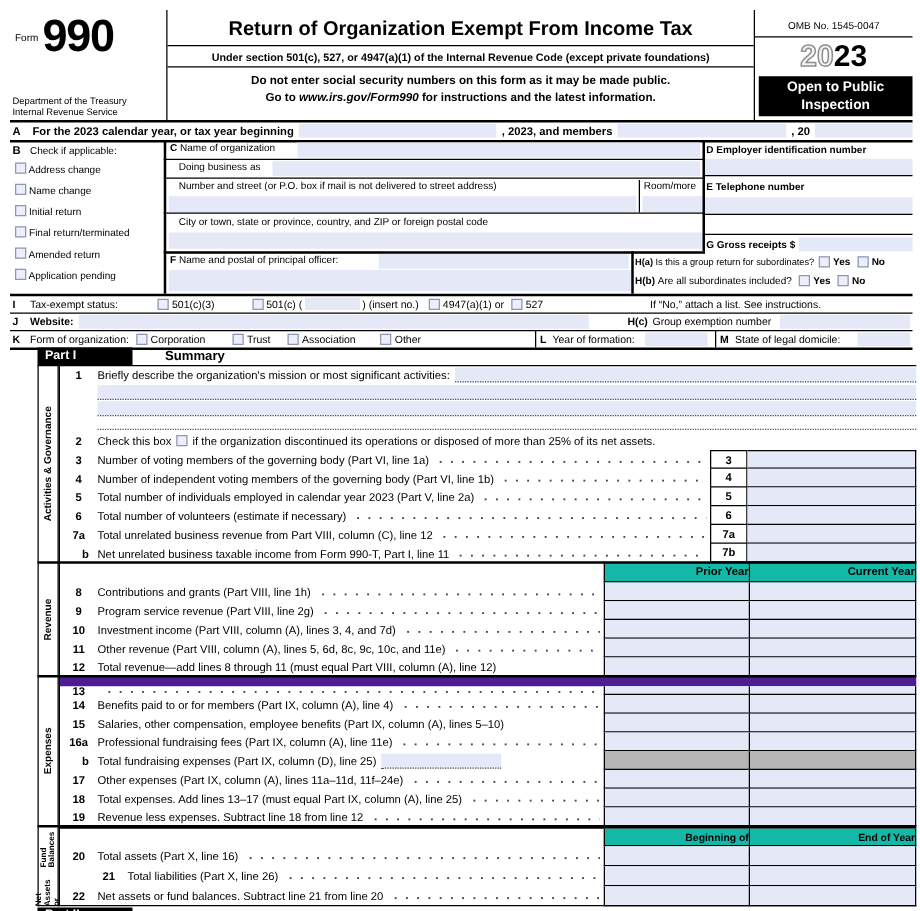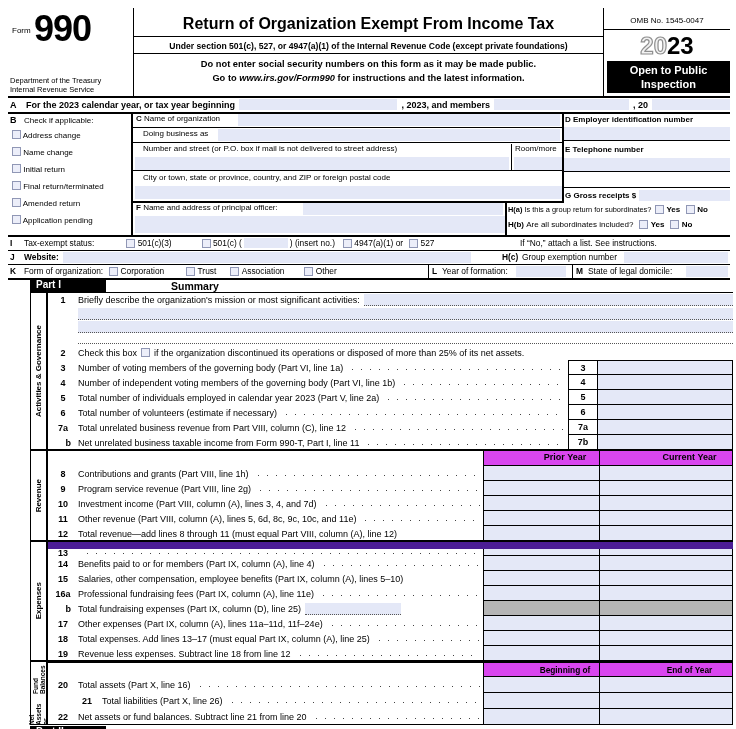--- a/index.html
+++ b/index.html
@@ -24,21 +24,21 @@
         background-size:9px 3px;background-repeat:repeat-x;background-position:2px 63%;}
   .numbox{width:30px;flex:none;align-self:stretch;border-left:1px solid #000;border-right:1px solid #000;
           border-bottom:1px solid #000;text-align:center;font-weight:bold;line-height:14px;box-sizing:border-box;}
   .val{width:135px;flex:none;align-self:stretch;background:#e4e8f7;border-bottom:1px solid #000;
        border-right:1px solid #000;box-sizing:border-box;}
   .sp{flex:1;}
   .pcell{width:116px;flex:none;align-self:stretch;background:#e4e8f7;border-left:1px solid #000;
          border-bottom:1px solid #000;box-sizing:border-box;}
   .ccell{width:134px;flex:none;align-self:stretch;background:#e4e8f7;border-left:1px solid #000;
          border-bottom:1px solid #000;border-right:1px solid #000;box-sizing:border-box;}
-  .hdrcell{background:#d946ef;font-weight:bold;text-align:center;line-height:15px;padding-left:47px;}
+  .hdrcell{background:#14b8a6;font-weight:bold;text-align:right;line-height:15px;padding-left:47px;}
   .gray{background:#b5b5b5;}
   .dotline{border-bottom:1.3px dotted #555;box-sizing:border-box;}
   .vtext{writing-mode:vertical-rl;transform:rotate(180deg);font-weight:bold;
          display:flex;align-items:center;justify-content:center;}
   .sbsec{border-right:1px solid #000;border-left:1px solid #000;box-sizing:border-box;
          display:flex;align-items:center;justify-content:center;}
 </style>
 </head>
 <body>
 
@@ -114,21 +114,21 @@
     </div>
     <div class="fill abs" style="left:127px;top:45px;width:374px;height:13px;"></div>
     <div class="fill abs" style="left:506px;top:45px;width:48px;height:13px;"></div>
     <div class="abs" style="left:125px;top:61px;width:429px;height:12px;">
       <span style="padding-left:10px;">City or town, state or province, country, and ZIP or foreign postal code</span>
     </div>
     <div class="fill abs" style="left:127px;top:74px;width:427px;height:13px;"></div>
 
     <div class="abs" style="left:125px;top:91px;width:372px;height:12px;">
       <span class="b" style="padding-left:3px;">F</span>
-      <span>Name and address of principal officer:</span>
+      <span>Name and postal of principal officer:</span>
       <span class="fill abs" style="left:170px;top:0;right:2px;height:12px;"></span>
     </div>
     <div class="fill abs" style="left:127px;top:104px;width:370px;height:17px;"></div>
 
     <div class="abs b" style="left:557px;top:3px;">
       <span>D</span>
       <span>Employer identification number</span>
     </div>
     <div class="fill abs" style="left:556px;top:15px;width:166px;height:13px;"></div>
     <div class="abs b" style="left:557px;top:33px;">
@@ -196,21 +196,21 @@
     <span class="abs b" style="left:424px;">L</span>
     <span class="abs" style="left:434px;">Year of formation:</span>
     <span class="fill abs" style="left:508px;top:2px;width:50px;height:11px;"></span>
     <span class="abs b" style="left:568px;">M</span>
     <span class="abs" style="left:580px;">State of legal domicile:</span>
     <span class="fill abs" style="left:678px;top:2px;width:42px;height:11px;"></span>
     <span class="vline" style="left:420px;top:0;width:1px;height:14px;"></span>
     <span class="vline" style="left:564px;top:0;width:1px;height:14px;"></span>
   </div>
 
-  <div class="abs" style="left:8px;top:278px;width:722px;height:14px;display:flex;align-items:flex-end;gap:39px;">
+  <div class="abs" style="left:8px;top:278px;width:722px;height:14px;display:flex;align-items:center;">
     <span style="display:inline-block;background:#000;color:#fff;font-weight:bold;font-size:10px;width:76px;height:14px;line-height:14px;padding-left:6px;box-sizing:border-box;margin-left:22px;">Part I</span>
     <span class="b" style="font-size:10.5px;margin-left:26px;">Summary</span>
   </div>
 
   <div class="abs" style="left:30px;top:292px;width:703px;height:433px;">
 
     <div class="abs" style="left:0;top:0;width:17px;height:433px;">
       <div class="sbsec" style="height:158px;">
           <span class="vtext" style="font-size:8px;">Activities &amp; Governance</span>
         </div>

